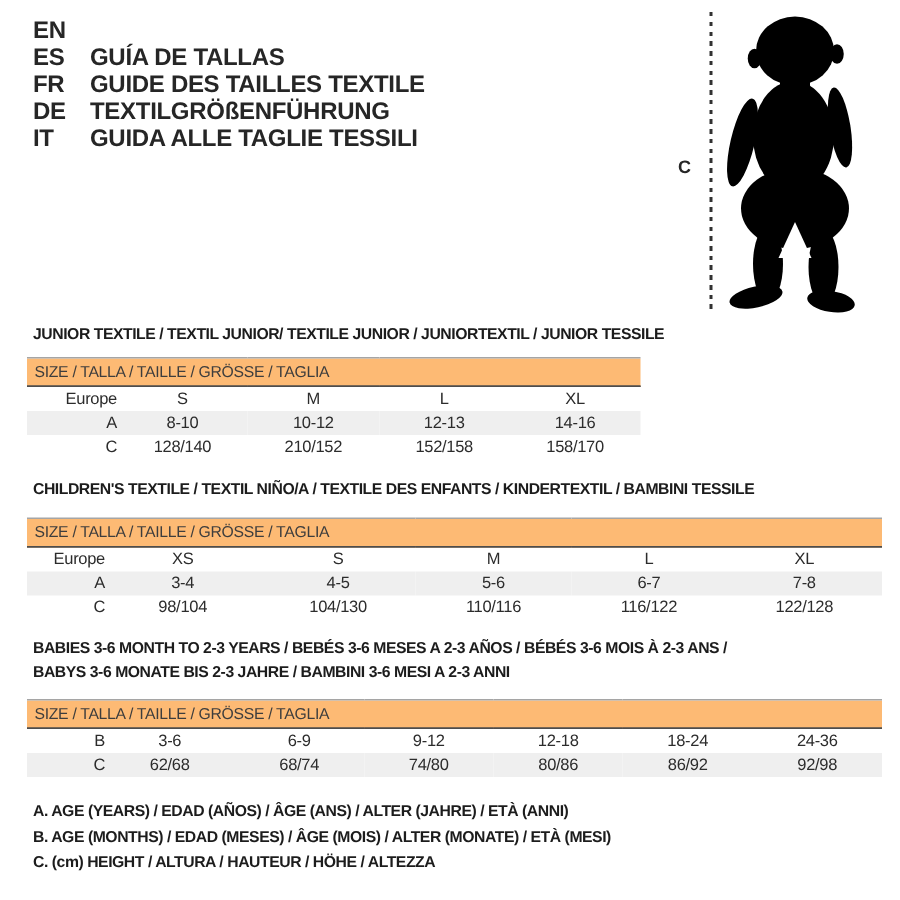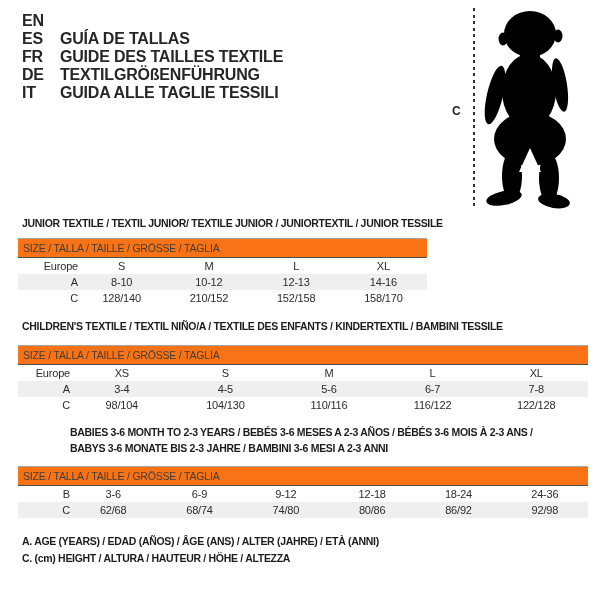--- a/index.html
+++ b/index.html
@@ -29,21 +29,21 @@
     left:22px;font-weight:bold;font-size:10.5px;line-height:16px;
     letter-spacing:-0.3px;white-space:nowrap;color:#1c1c1c;
   }
 
   
   table.size-table{
     position:absolute;left:18px;border-collapse:collapse;table-layout:fixed;
     font-size:11px;color:#2c2c2c;
   }
   table.size-table th{
-    background:#f97316;color:#3d3d3d;font-weight:normal;text-align:left;
+    background:#fdba74;color:#3d3d3d;font-weight:normal;text-align:left;
     font-size:10.5px;letter-spacing:-0.2px;height:16px;padding:1px 0 1px 5px;
     border-top:1px solid #a5a5a5;border-bottom:1px solid #4d4d4d;
   }
   table.size-table td{
     height:16px;text-align:center;padding:0;white-space:nowrap;letter-spacing:-0.2px;
   }
   table.size-table td.rowhead{text-align:right;padding-left:5px;}
   tr.alt{background:#efefef;}
 
   
@@ -172,21 +172,21 @@
         <td class="rowhead">C</td>
         <td>98/104</td>
         <td>104/130</td>
         <td>110/116</td>
         <td>116/122</td>
         <td>122/128</td>
       </tr>
     </tbody>
   </table>
 
-  <div class="abs section-heading" style="top:424px;margin-left:48px;">
+  <div class="abs section-heading" style="top:424px;">
     <div>BABIES 3-6 MONTH TO 2-3 YEARS / BEBÉS 3-6 MESES A 2-3 AÑOS / BÉBÉS 3-6 MOIS À 2-3 ANS /</div>
     <div>BABYS 3-6 MONATE BIS 2-3 JAHRE / BAMBINI 3-6 MESI A 2-3 ANNI</div>
   </div>
   <table class="size-table" style="top:466px;width:570px;">
     <colgroup>
         <col style="width:52px">
         <col>
         <col>
         <col>
         <col>
@@ -215,16 +215,17 @@
         <td>74/80</td>
         <td>80/86</td>
         <td>86/92</td>
         <td>92/98</td>
       </tr>
     </tbody>
   </table>
 
   <div class="abs notes">
     <div class="note-line">A. AGE (YEARS) / EDAD (AÑOS) / ÂGE (ANS) / ALTER (JAHRE) / ETÀ (ANNI)</div>
+    <div class="note-line">B. AGE (MONTHS) / EDAD (MESES) / ÂGE (MOIS) / ALTER (MONATE) / ETÀ (MESI)</div>
     <div class="note-line">C. (cm) HEIGHT / ALTURA / HAUTEUR / HÖHE / ALTEZZA</div>
   </div>
 
 </div>
 
 </body></html>

